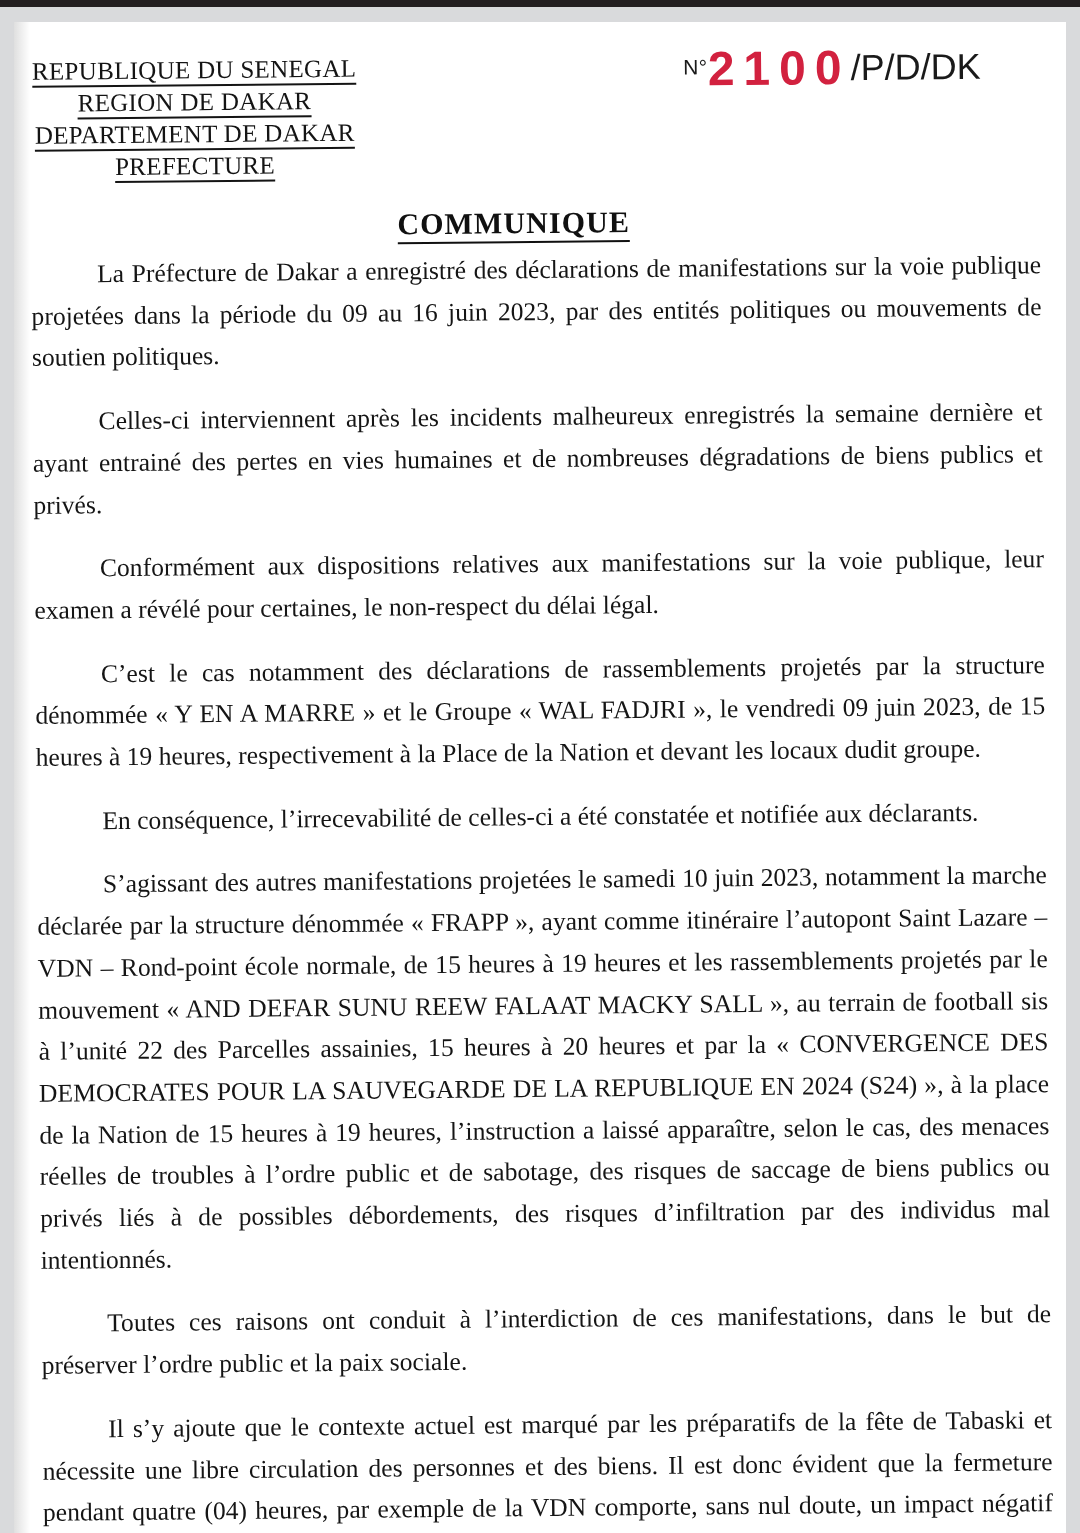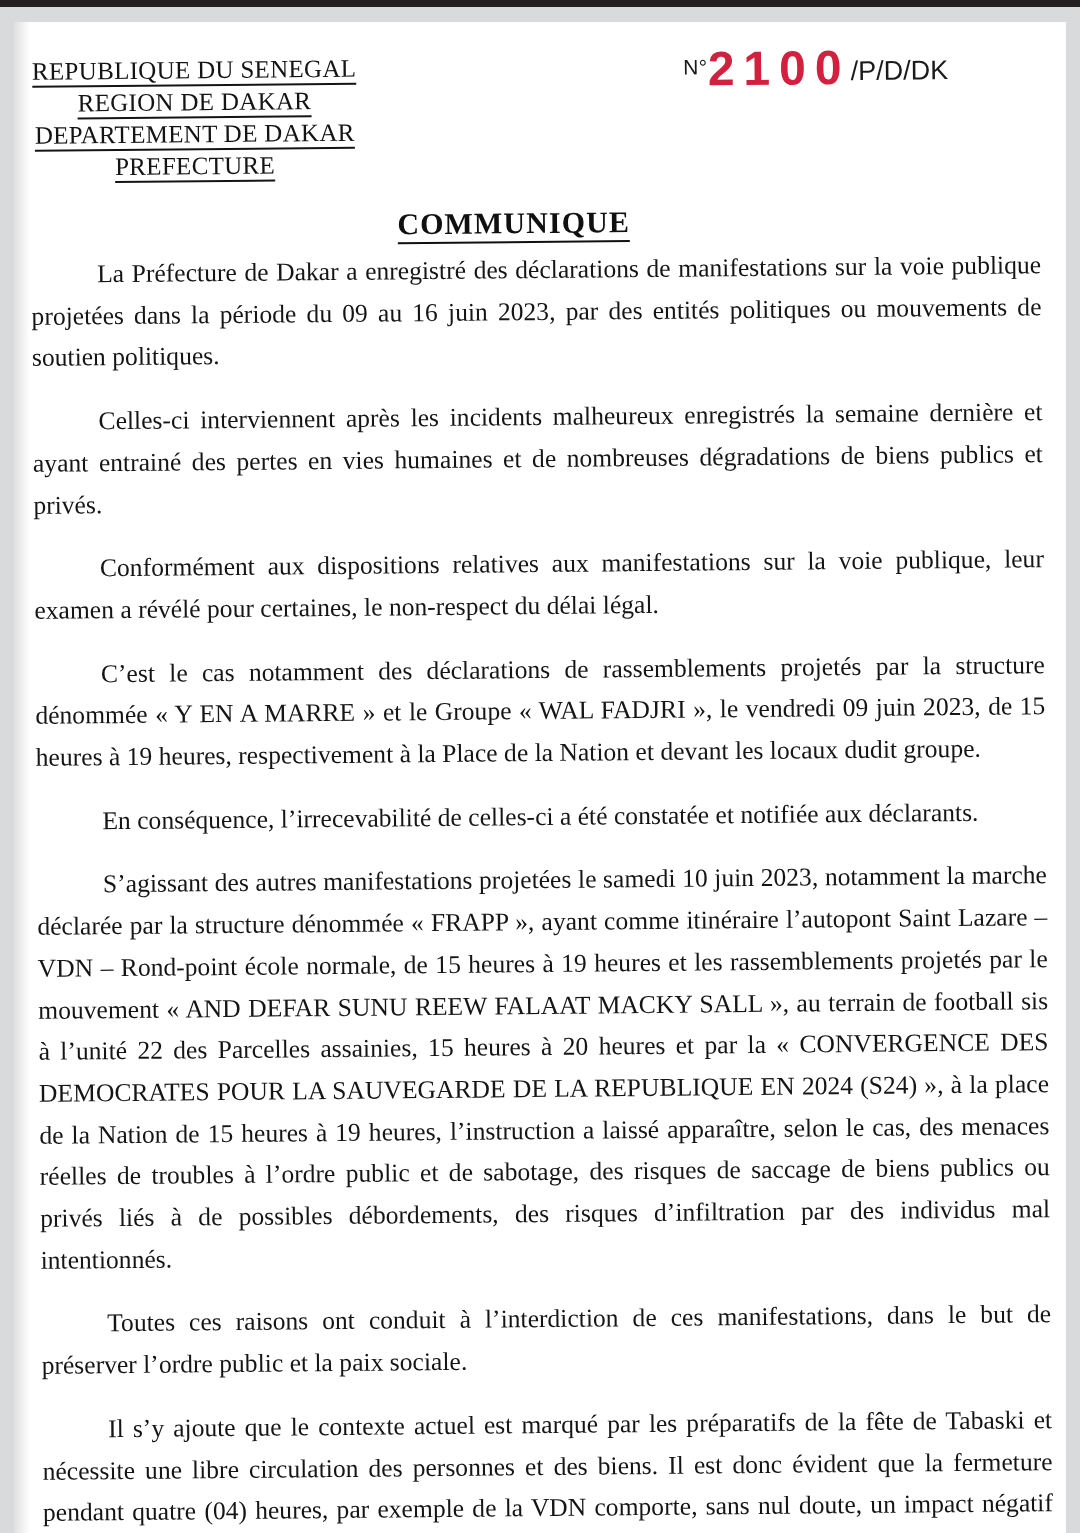--- a/index.html
+++ b/index.html
@@ -97,21 +97,21 @@
   }
   .ref-number .ref-prefix { font-size: 21px; vertical-align: 7px; }
   .ref-number .ref-digits {
     color: #d2213f;
     font-size: 48px;
     font-weight: 700;
     letter-spacing: 9px;
     vertical-align: -4px;
     font-family: "Liberation Sans", "DejaVu Sans", sans-serif;
   }
-  .ref-number .ref-suffix { font-size: 27px; letter-spacing: 0px; }
+  .ref-number .ref-suffix { font-size: 36px; letter-spacing: 0px; }
 
   
   .doc-title {
     position: absolute;
     top: 185px;
     left: 0;
     width: 1010px;
     text-align: center;
     font-size: 30px;
     font-weight: bold;

